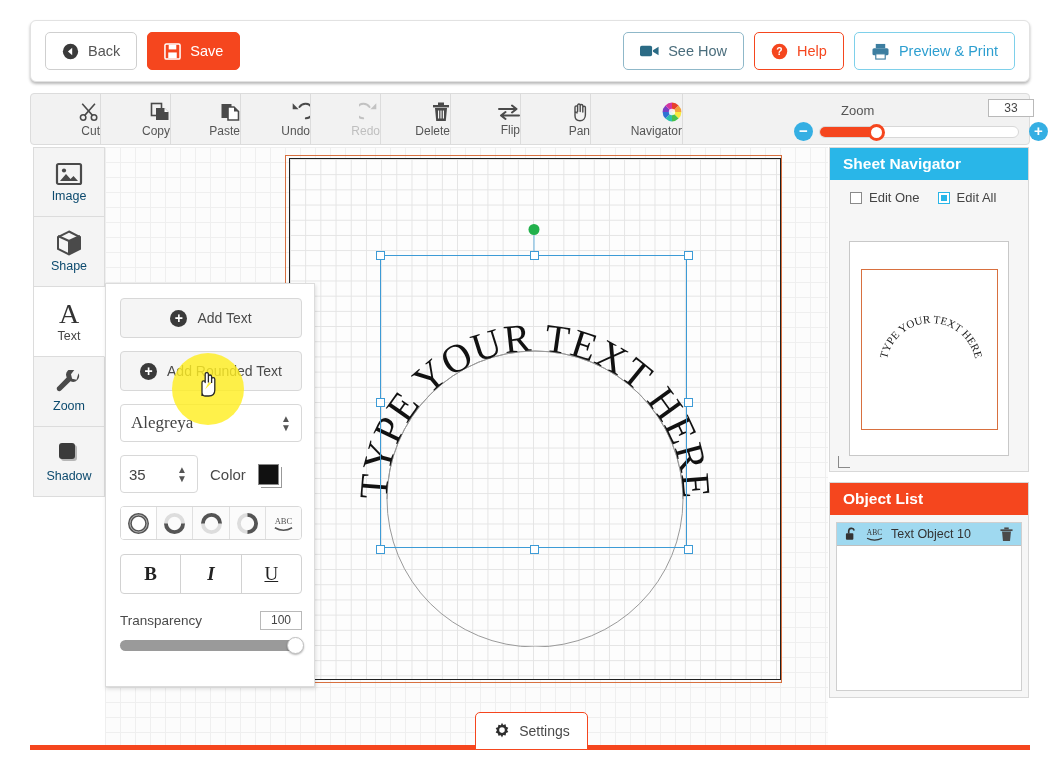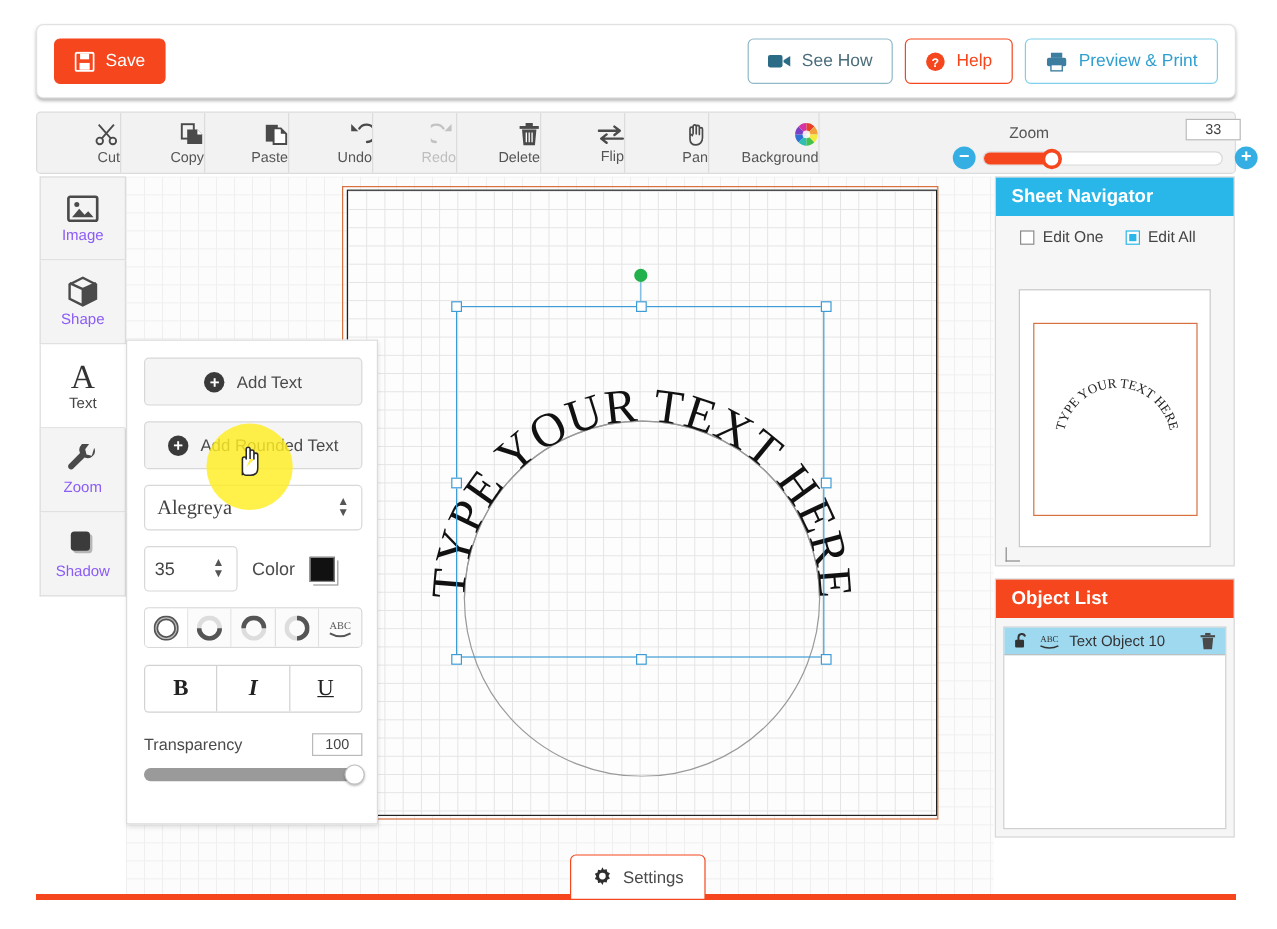--- a/index.html
+++ b/index.html
@@ -74,21 +74,21 @@
   .zoomknob {
     position:absolute; left:48px; top:-3px; width:17px; height:17px;
     border-radius:50%; background:#fff; border:3px solid #f5461e; cursor:grab;
   }
 
   
   .rail { position:absolute; left:33px; top:147px; width:72px; }
   .rail-item {
     width:72px; height:70px; background:#f4f4f4; border:1px solid #dcdcdc;
     border-top:none; display:flex; flex-direction:column; align-items:center;
-    justify-content:center; gap:3px; color:#8b5cf6; font-size:12.5px;
+    justify-content:center; gap:3px; color:#0c4a6e; font-size:12.5px;
     cursor:pointer; user-select:none;
   }
   .rail-item:first-child { border-top:1px solid #dcdcdc; }
   .rail-item.active { background:#ffffff; border-right-color:#ffffff; color:#444; }
 
   
   .panel {
     position:absolute; left:105px; top:283px; width:210px; height:404px;
     background:#ffffff; border:1px solid #dcdcdc;
     box-shadow: 1px 2px 4px rgba(0,0,0,0.13);
@@ -262,20 +262,29 @@
   .objname { flex:1; }
 </style>
 </head>
 <body>
 
 <div id="app">
 
   <div class="topbar">
     <div class="topbar-left">
 
+      <div class="tbtn outline-grey">
+        <span class="ico">
+          <svg width="17" height="17" viewBox="0 0 20 20">
+              <circle cx="10" cy="10" r="9" fill="#3a3a3a"></circle>
+              <path d="M12 5.5 L7 10 L12 14.5 Z" fill="#fff"></path>
+            </svg>
+        </span>
+        <span>Back</span>
+      </div>
 
 
       <div class="tbtn orange">
         <span class="ico">
           <svg width="17" height="17" viewBox="0 0 18 18">
               <rect x="1" y="1" width="16" height="16" rx="1.5" fill="none" stroke="#fff" stroke-width="1.6"></rect>
               <rect x="5" y="1.8" width="8" height="5" fill="#fff"></rect>
               <rect x="4.5" y="10" width="9" height="6" fill="#fff"></rect>
             </svg>
         </span>
@@ -412,21 +421,21 @@
             <path d="M10 10 L19.4 10 A9.4 9.4 0 0 1 16.6 16.6 Z" fill="#f6e93f"></path>
             <path d="M10 10 L16.6 16.6 A9.4 9.4 0 0 1 10 19.4 Z" fill="#46c14c"></path>
             <path d="M10 10 L10 19.4 A9.4 9.4 0 0 1 3.4 16.6 Z" fill="#2fbfae"></path>
             <path d="M10 10 L3.4 16.6 A9.4 9.4 0 0 1 0.6 10 Z" fill="#2f72d4"></path>
             <path d="M10 10 L0.6 10 A9.4 9.4 0 0 1 3.4 3.4 Z" fill="#7a3fc4"></path>
             <path d="M10 10 L3.4 3.4 A9.4 9.4 0 0 1 10 0.6 Z" fill="#d435a0"></path>
             <circle cx="10" cy="10" r="3.2" fill="#fff" opacity="0.85"></circle>
           </g>
         </svg>
       </span>
-      <span class="tlabel">Background</span>
+      <span class="tlabel">Navigator</span>
     </div>
 
     <div class="zoomwrap">
       <div class="zoomlabel">Zoom</div>
       <div class="zoombox">33</div>
       <div class="zoomrow">
         <div class="circ-btn minus">−</div>
         <div class="zoomtrack">
           <div class="zoomfill"></div>
           <div class="zoomknob"></div>

